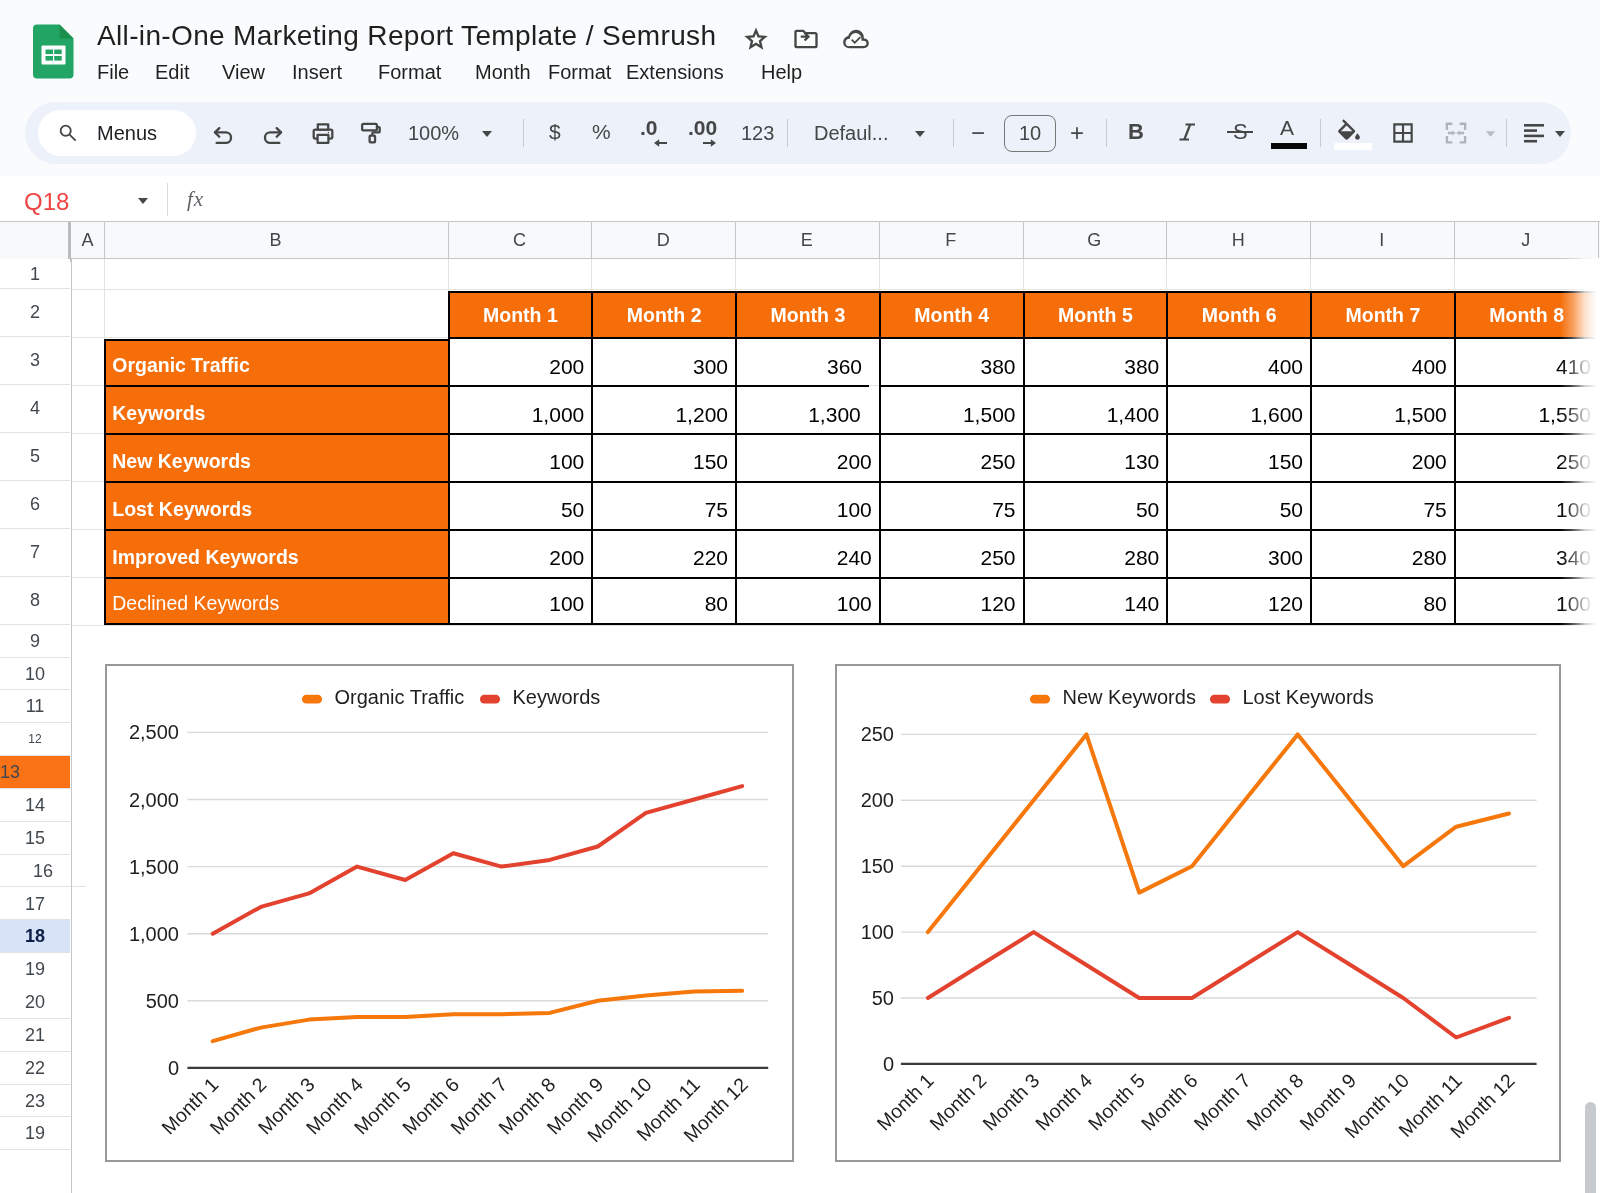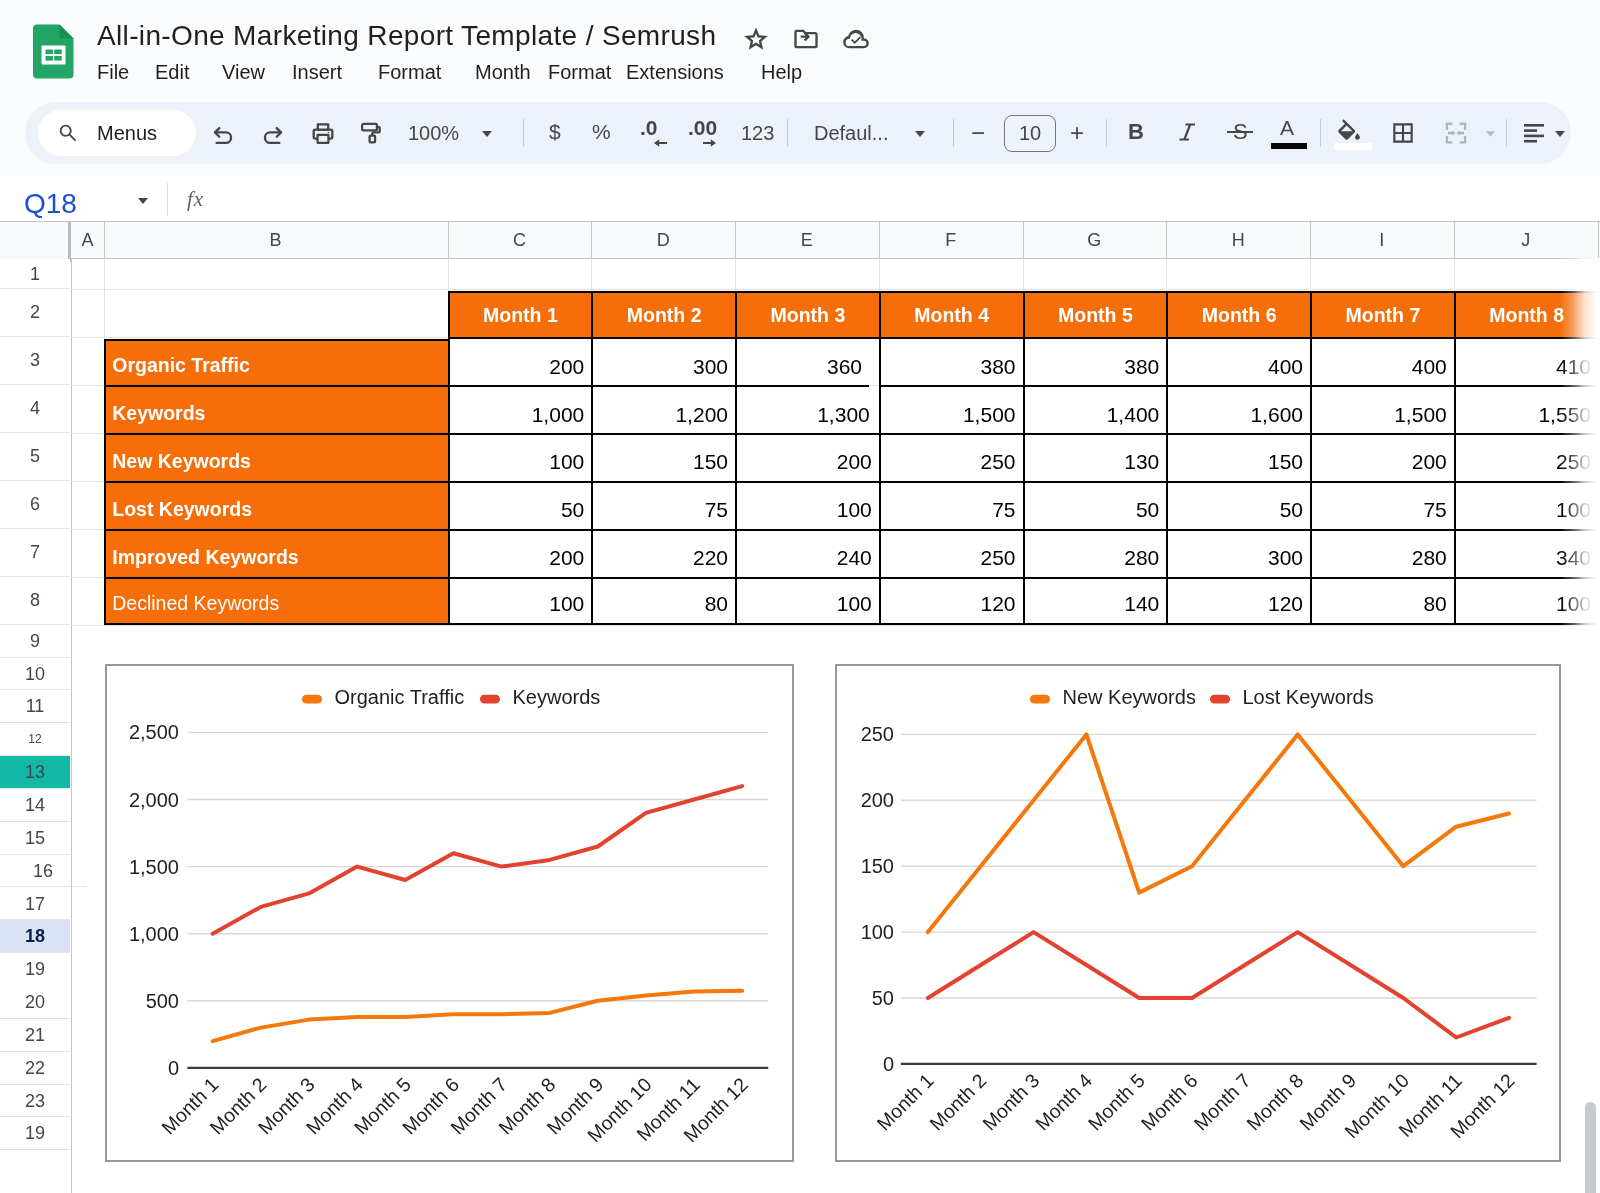--- a/index.html
+++ b/index.html
@@ -120,21 +120,21 @@
 <svg class="abs" style="left:1522px;top:121px" width="24" height="24" viewBox="0 0 24 24" fill="#444746">
 <rect x="2" y="3" width="20" height="2.6"></rect>
 <rect x="2" y="8.3" width="13" height="2.6"></rect>
 <rect x="2" y="13.6" width="20" height="2.6"></rect>
 <rect x="2" y="18.9" width="13" height="2.6"></rect>
 </svg>
 <svg class="abs" style="left:1553px;top:129px" width="14" height="9" viewBox="0 0 14 9">
     <polygon points="2,2 12,2 7,8" fill="#444746"></polygon>
   </svg>
 <div class="abs" style="left:0;top:176px;width:1600px;height:46px;background:#fff"></div>
-<div class="abs" style="left:24px;top:188px;font-size:28px;color:#1d4ed8">Q18</div>
+<div class="abs" style="left:24px;top:188px;font-size:24px;color:#ef4444">Q18</div>
 <svg class="abs" style="left:136px;top:196px" width="14" height="9" viewBox="0 0 14 9">
     <polygon points="2,2 12,2 7,8" fill="#444746"></polygon>
   </svg>
 <div class="abs" style="left:167px;top:183px;width:1px;height:33px;background:#dadce0"></div>
 <div class="abs" style="left:187px;top:187px;font-size:21px;font-style:italic;color:#5f6368;font-family:'Liberation Serif',serif;letter-spacing:1px">fx</div>
 <div class="abs" style="left:0;top:220.6px;width:1600px;height:1px;background:#c4c7c5"></div>
 <div class="abs" style="left:0;top:221.6px;width:1600px;height:37.150000000000006px;background:#f8f9fa;border-bottom:1px solid #c4c7c5"></div>
 <div class="abs" style="left:0;top:221.6px;width:71.25px;height:40.150000000000006px;background:#f8f9fa;border-right:3px solid #babdbe;border-bottom:3px solid #babdbe"></div>
 <div class="abs" style="left:71.25px;top:222.1px;width:32.5px;height:36px;line-height:36px;text-align:center;font-size:18px;color:#40474d">A</div>
 <div class="abs" style="left:103.75px;top:221.6px;width:1px;height:37.150000000000006px;background:#c4c7c5"></div>
@@ -161,21 +161,21 @@
 <div class="abs" style="left:0;top:337.29999999999995px;width:70px;height:47.89999999999998px;background:#fff;color:#40474d;border-bottom:1px solid #e2e2e2;text-align:center;line-height:47.89999999999998px;font-size:18px">3</div>
 <div class="abs" style="left:0;top:385.19999999999993px;width:70px;height:47.89999999999998px;background:#fff;color:#40474d;border-bottom:1px solid #e2e2e2;text-align:center;line-height:47.89999999999998px;font-size:18px">4</div>
 <div class="abs" style="left:0;top:433.0999999999999px;width:70px;height:47.89999999999998px;background:#fff;color:#40474d;border-bottom:1px solid #e2e2e2;text-align:center;line-height:47.89999999999998px;font-size:18px">5</div>
 <div class="abs" style="left:0;top:480.9999999999999px;width:70px;height:47.89999999999998px;background:#fff;color:#40474d;border-bottom:1px solid #e2e2e2;text-align:center;line-height:47.89999999999998px;font-size:18px">6</div>
 <div class="abs" style="left:0;top:528.8999999999999px;width:70px;height:47.89999999999998px;background:#fff;color:#40474d;border-bottom:1px solid #e2e2e2;text-align:center;line-height:47.89999999999998px;font-size:18px">7</div>
 <div class="abs" style="left:0;top:576.7999999999998px;width:70px;height:47.89999999999998px;background:#fff;color:#40474d;border-bottom:1px solid #e2e2e2;text-align:center;line-height:47.89999999999998px;font-size:18px">8</div>
 <div class="abs" style="left:0;top:624.6999999999998px;width:70px;height:32.85000000000002px;background:#fff;color:#40474d;border-bottom:1px solid #e2e2e2;text-align:center;line-height:32.85000000000002px;font-size:18px">9</div>
 <div class="abs" style="left:0;top:657.5499999999998px;width:70px;height:32.85000000000002px;background:#fff;color:#40474d;border-bottom:1px solid #e2e2e2;text-align:center;line-height:32.85000000000002px;font-size:18px">10</div>
 <div class="abs" style="left:0;top:690.3999999999999px;width:70px;height:32.85000000000002px;background:#fff;color:#40474d;border-bottom:1px solid #e2e2e2;text-align:center;line-height:32.85000000000002px;font-size:18px">11</div>
 <div class="abs" style="left:0;top:723.2499999999999px;width:70px;height:32.85000000000002px;background:#fff;color:#40474d;border-bottom:1px solid #e2e2e2;text-align:center;line-height:32.85000000000002px;font-size:12px">12</div>
-<div class="abs" style="left:0;top:756.0999999999999px;width:70px;height:32.85000000000002px;background:#14b8a6;color:#40474d;border-bottom:1px solid #e2e2e2;text-align:center;line-height:32.85000000000002px;font-size:18px">13</div>
+<div class="abs" style="left:0;top:756.0999999999999px;width:70px;height:32.85000000000002px;background:#f97316;color:#40474d;border-bottom:1px solid #e2e2e2;line-height:32.85000000000002px;font-size:18px">13</div>
 <div class="abs" style="left:0;top:788.9499999999999px;width:70px;height:32.85000000000002px;background:#fff;color:#40474d;border-bottom:1px solid #e2e2e2;text-align:center;line-height:32.85000000000002px;font-size:18px">14</div>
 <div class="abs" style="left:0;top:821.8px;width:70px;height:32.85000000000002px;background:#fff;color:#40474d;border-bottom:1px solid #e2e2e2;text-align:center;line-height:32.85000000000002px;font-size:18px">15</div>
 <div class="abs" style="left:0;top:854.65px;width:86px;height:32.85000000000002px;background:#fff;color:#40474d;border-bottom:1px solid #e2e2e2;text-align:center;line-height:32.85000000000002px;font-size:18px">16</div>
 <div class="abs" style="left:0;top:887.5px;width:70px;height:32.85000000000002px;background:#fff;color:#40474d;border-bottom:1px solid #e2e2e2;text-align:center;line-height:32.85000000000002px;font-size:18px">17</div>
 <div class="abs" style="left:0;top:920.35px;width:70px;height:32.85000000000002px;background:#d8e3f8;color:#0a1e47;font-weight:bold;border-bottom:1px solid #e2e2e2;text-align:center;line-height:32.85000000000002px;font-size:18px">18</div>
 <div class="abs" style="left:0;top:953.2px;width:70px;height:45px;background:#fff;color:#40474d;border-bottom:1px solid #e2e2e2;text-align:center;line-height:32.85000000000002px;font-size:18px">19</div>
 <div class="abs" style="left:0;top:986.0500000000001px;width:70px;height:32.85000000000002px;background:#fff;color:#40474d;border-bottom:1px solid #e2e2e2;text-align:center;line-height:32.85000000000002px;font-size:18px">20</div>
 <div class="abs" style="left:0;top:1018.9000000000001px;width:70px;height:32.84999999999991px;background:#fff;color:#40474d;border-bottom:1px solid #e2e2e2;text-align:center;line-height:32.84999999999991px;font-size:18px">21</div>
 <div class="abs" style="left:0;top:1051.75px;width:70px;height:32.84999999999991px;background:#fff;color:#40474d;border-bottom:1px solid #e2e2e2;text-align:center;line-height:32.84999999999991px;font-size:18px">22</div>
 <div class="abs" style="left:0;top:1084.6px;width:70px;height:32.84999999999991px;background:#fff;color:#40474d;border-bottom:1px solid #e2e2e2;text-align:center;line-height:32.84999999999991px;font-size:18px">23</div>
@@ -212,21 +212,21 @@
 <div class="abs" style="left:591.25px;top:339.29999999999995px;width:143.75px;height:47.89999999999998px;background:#fff;border-left:2.5px solid #000;border-bottom:2.5px solid #000;display:flex;align-items:flex-end;justify-content:flex-end;color:#000;font-size:21px;padding-right:7px;padding-bottom:6.5px">300</div>
 <div class="abs" style="left:735px;top:339.29999999999995px;width:134px;height:47.89999999999998px;background:#fff;border-left:2.5px solid #000;border-bottom:2.5px solid #000;display:flex;align-items:flex-end;justify-content:flex-end;color:#000;font-size:21px;padding-right:7px;padding-bottom:6.5px">360</div>
 <div class="abs" style="left:878.75px;top:339.29999999999995px;width:143.75px;height:47.89999999999998px;background:#fff;border-left:2.5px solid #000;border-bottom:2.5px solid #000;display:flex;align-items:flex-end;justify-content:flex-end;color:#000;font-size:21px;padding-right:7px;padding-bottom:6.5px">380</div>
 <div class="abs" style="left:1022.5px;top:339.29999999999995px;width:143.75px;height:47.89999999999998px;background:#fff;border-left:2.5px solid #000;border-bottom:2.5px solid #000;display:flex;align-items:flex-end;justify-content:flex-end;color:#000;font-size:21px;padding-right:7px;padding-bottom:6.5px">380</div>
 <div class="abs" style="left:1166.25px;top:339.29999999999995px;width:143.75px;height:47.89999999999998px;background:#fff;border-left:2.5px solid #000;border-bottom:2.5px solid #000;display:flex;align-items:flex-end;justify-content:flex-end;color:#000;font-size:21px;padding-right:7px;padding-bottom:6.5px">400</div>
 <div class="abs" style="left:1310px;top:339.29999999999995px;width:143.75px;height:47.89999999999998px;background:#fff;border-left:2.5px solid #000;border-bottom:2.5px solid #000;display:flex;align-items:flex-end;justify-content:flex-end;color:#000;font-size:21px;padding-right:7px;padding-bottom:6.5px">400</div>
 <div class="abs" style="left:1453.75px;top:339.29999999999995px;width:146.25px;height:47.89999999999998px;background:#fff;border-left:2.5px solid #000;border-bottom:2.5px solid #000;border-right:2.5px solid #000;display:flex;align-items:flex-end;justify-content:flex-end;color:#000;font-size:21px;padding-right:7px;padding-bottom:6.5px">410</div>
 <div class="abs" style="left:103.75px;top:387.19999999999993px;width:343.75px;height:47.89999999999998px;background:#f56e0a;border-left:2.5px solid #000;border-bottom:2.5px solid #000;display:flex;align-items:flex-end;color:#fff;font-weight:bold;font-size:19.5px;padding-left:6.5px;padding-bottom:8px">Keywords</div>
 <div class="abs" style="left:447.5px;top:387.19999999999993px;width:143.75px;height:47.89999999999998px;background:#fff;border-left:2.5px solid #000;border-bottom:2.5px solid #000;display:flex;align-items:flex-end;justify-content:flex-end;color:#000;font-size:21px;padding-right:7px;padding-bottom:6.5px">1,000</div>
 <div class="abs" style="left:591.25px;top:387.19999999999993px;width:143.75px;height:47.89999999999998px;background:#fff;border-left:2.5px solid #000;border-bottom:2.5px solid #000;display:flex;align-items:flex-end;justify-content:flex-end;color:#000;font-size:21px;padding-right:7px;padding-bottom:6.5px">1,200</div>
-<div class="abs" style="left:735px;top:387.19999999999993px;width:143.75px;height:47.89999999999998px;background:#fff;border-left:2.5px solid #000;border-bottom:2.5px solid #000;display:flex;align-items:flex-end;justify-content:flex-end;color:#000;font-size:21px;padding-right:9px;padding-bottom:6.5px">1,300</div>
+<div class="abs" style="left:735px;top:387.19999999999993px;width:143.75px;height:47.89999999999998px;background:#fff;border-left:2.5px solid #000;border-bottom:2.5px solid #000;display:flex;align-items:flex-end;justify-content:flex-end;color:#000;font-size:21px;padding-right:18px;padding-bottom:6.5px">1,300</div>
 <div class="abs" style="left:878.75px;top:387.19999999999993px;width:143.75px;height:47.89999999999998px;background:#fff;border-left:2.5px solid #000;border-bottom:2.5px solid #000;display:flex;align-items:flex-end;justify-content:flex-end;color:#000;font-size:21px;padding-right:7px;padding-bottom:6.5px">1,500</div>
 <div class="abs" style="left:1022.5px;top:387.19999999999993px;width:143.75px;height:47.89999999999998px;background:#fff;border-left:2.5px solid #000;border-bottom:2.5px solid #000;display:flex;align-items:flex-end;justify-content:flex-end;color:#000;font-size:21px;padding-right:7px;padding-bottom:6.5px">1,400</div>
 <div class="abs" style="left:1166.25px;top:387.19999999999993px;width:143.75px;height:47.89999999999998px;background:#fff;border-left:2.5px solid #000;border-bottom:2.5px solid #000;display:flex;align-items:flex-end;justify-content:flex-end;color:#000;font-size:21px;padding-right:7px;padding-bottom:6.5px">1,600</div>
 <div class="abs" style="left:1310px;top:387.19999999999993px;width:143.75px;height:47.89999999999998px;background:#fff;border-left:2.5px solid #000;border-bottom:2.5px solid #000;display:flex;align-items:flex-end;justify-content:flex-end;color:#000;font-size:21px;padding-right:7px;padding-bottom:6.5px">1,500</div>
 <div class="abs" style="left:1453.75px;top:387.19999999999993px;width:146.25px;height:47.89999999999998px;background:#fff;border-left:2.5px solid #000;border-bottom:2.5px solid #000;border-right:2.5px solid #000;display:flex;align-items:flex-end;justify-content:flex-end;color:#000;font-size:21px;padding-right:7px;padding-bottom:6.5px">1,550</div>
 <div class="abs" style="left:103.75px;top:435.0999999999999px;width:343.75px;height:47.89999999999998px;background:#f56e0a;border-left:2.5px solid #000;border-bottom:2.5px solid #000;display:flex;align-items:flex-end;color:#fff;font-weight:bold;font-size:19.5px;padding-left:6.5px;padding-bottom:8px">New Keywords</div>
 <div class="abs" style="left:447.5px;top:435.0999999999999px;width:143.75px;height:47.89999999999998px;background:#fff;border-left:2.5px solid #000;border-bottom:2.5px solid #000;display:flex;align-items:flex-end;justify-content:flex-end;color:#000;font-size:21px;padding-right:7px;padding-bottom:6.5px">100</div>
 <div class="abs" style="left:591.25px;top:435.0999999999999px;width:143.75px;height:47.89999999999998px;background:#fff;border-left:2.5px solid #000;border-bottom:2.5px solid #000;display:flex;align-items:flex-end;justify-content:flex-end;color:#000;font-size:21px;padding-right:7px;padding-bottom:6.5px">150</div>
 <div class="abs" style="left:735px;top:435.0999999999999px;width:143.75px;height:47.89999999999998px;background:#fff;border-left:2.5px solid #000;border-bottom:2.5px solid #000;display:flex;align-items:flex-end;justify-content:flex-end;color:#000;font-size:21px;padding-right:7px;padding-bottom:6.5px">200</div>
 <div class="abs" style="left:878.75px;top:435.0999999999999px;width:143.75px;height:47.89999999999998px;background:#fff;border-left:2.5px solid #000;border-bottom:2.5px solid #000;display:flex;align-items:flex-end;justify-content:flex-end;color:#000;font-size:21px;padding-right:7px;padding-bottom:6.5px">250</div>

